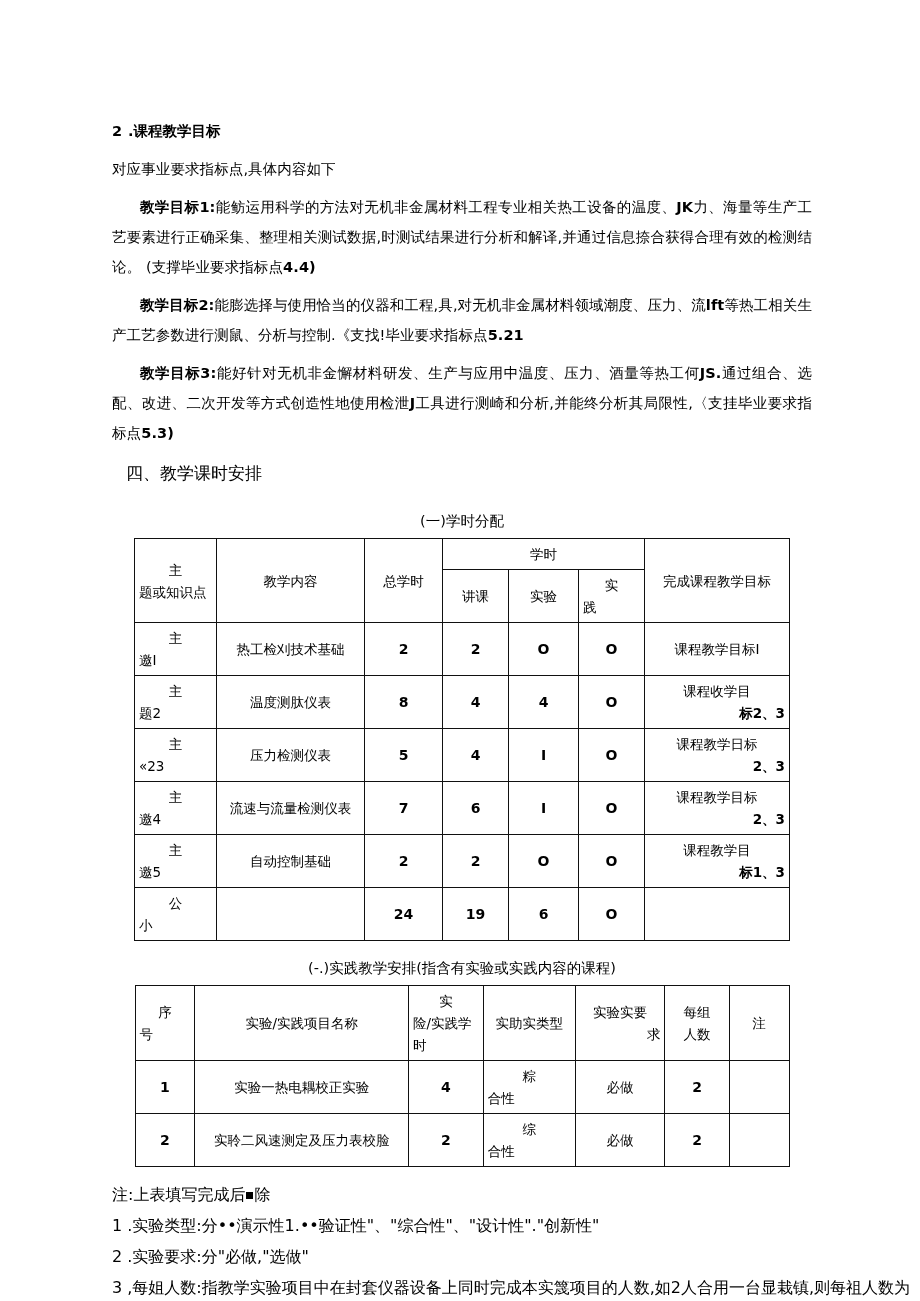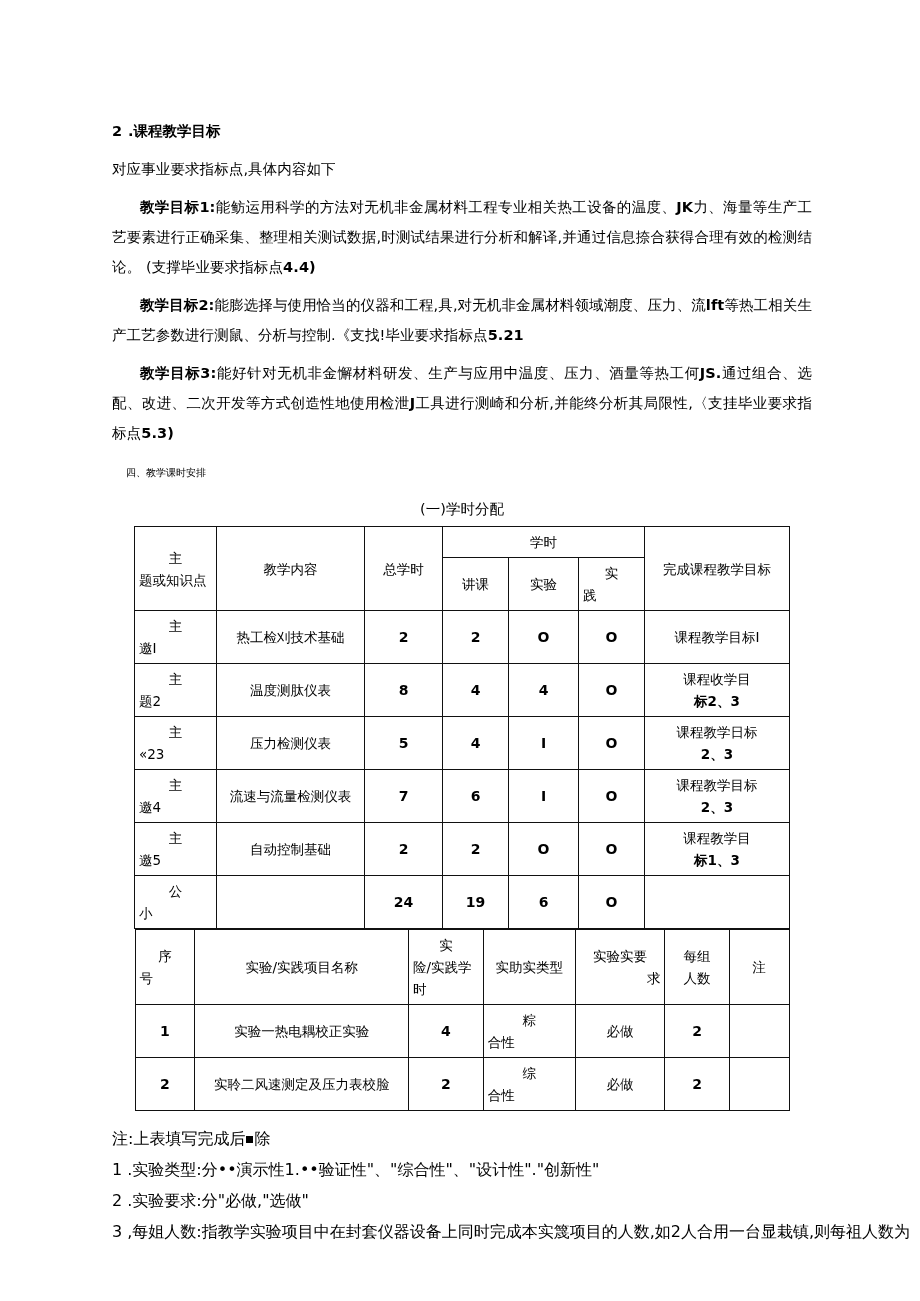--- a/index.html
+++ b/index.html
@@ -42,32 +42,32 @@
     font-size: 14.5px;
     line-height: 30px;
     margin: 0 0 8px 0;
     font-weight: 700;
   }
   .heading .num {
     font-weight: 700;
     margin-right: 6px;
   }
   .sec-head {
-    font-size: 10px;
+    font-size: 17px;
     line-height: 30px;
     margin: 10px 0 6px 0;
     text-indent: 14px;
   }
   b, .b { font-weight: 700; }
 
   .tbl-caption {
     font-size: 14.5px;
     line-height: 26px;
     text-align: center;
-    margin: 8px 0 4px 0;
+    margin: 20px 0 4px 0;
   }
   .tbl-caption.c2 {
     margin-top: 14px;
   }
 
   
   table.doc {
     border-collapse: collapse;
     width: 655px;
     margin: 0 auto;
@@ -94,21 +94,21 @@
 
   .rowlabel {
     line-height: 24px;
   }
   .rowlabel .l1 { display: block; text-align: center; }
   .rowlabel .l2 { display: block; text-align: left; }
 
   
   .two { line-height: 24px; border-radius: 23px; }
   .two .a { display: block; }
-  .two .b2 { display: block; text-align: center; font-weight: 700; }
+  .two .b2 { display: block; text-align: right; font-weight: 700; }
 
   
   .notes {
     margin-top: 12px;
   }
   .note {
     font-size: 16px;
     line-height: 31px;
     margin: 0;
     white-space: nowrap;
@@ -260,20 +260,21 @@
           <td></td>
           <td class="num">24</td>
           <td class="num">19</td>
           <td class="num">6</td>
           <td class="num">O</td>
           <td></td>
         </tr>
       </tbody>
     </table>
 
+    <div class="tbl-caption c2">(-.)实践教学安排(指含有实验或实践内容的课程)</div>
 
     <table class="doc">
       <colgroup>
         <col style="width:56px">
         <col style="width:200px">
         <col style="width:70px">
         <col style="width:86px">
         <col style="width:84px">
         <col style="width:60px">
         <col style="width:56px">

